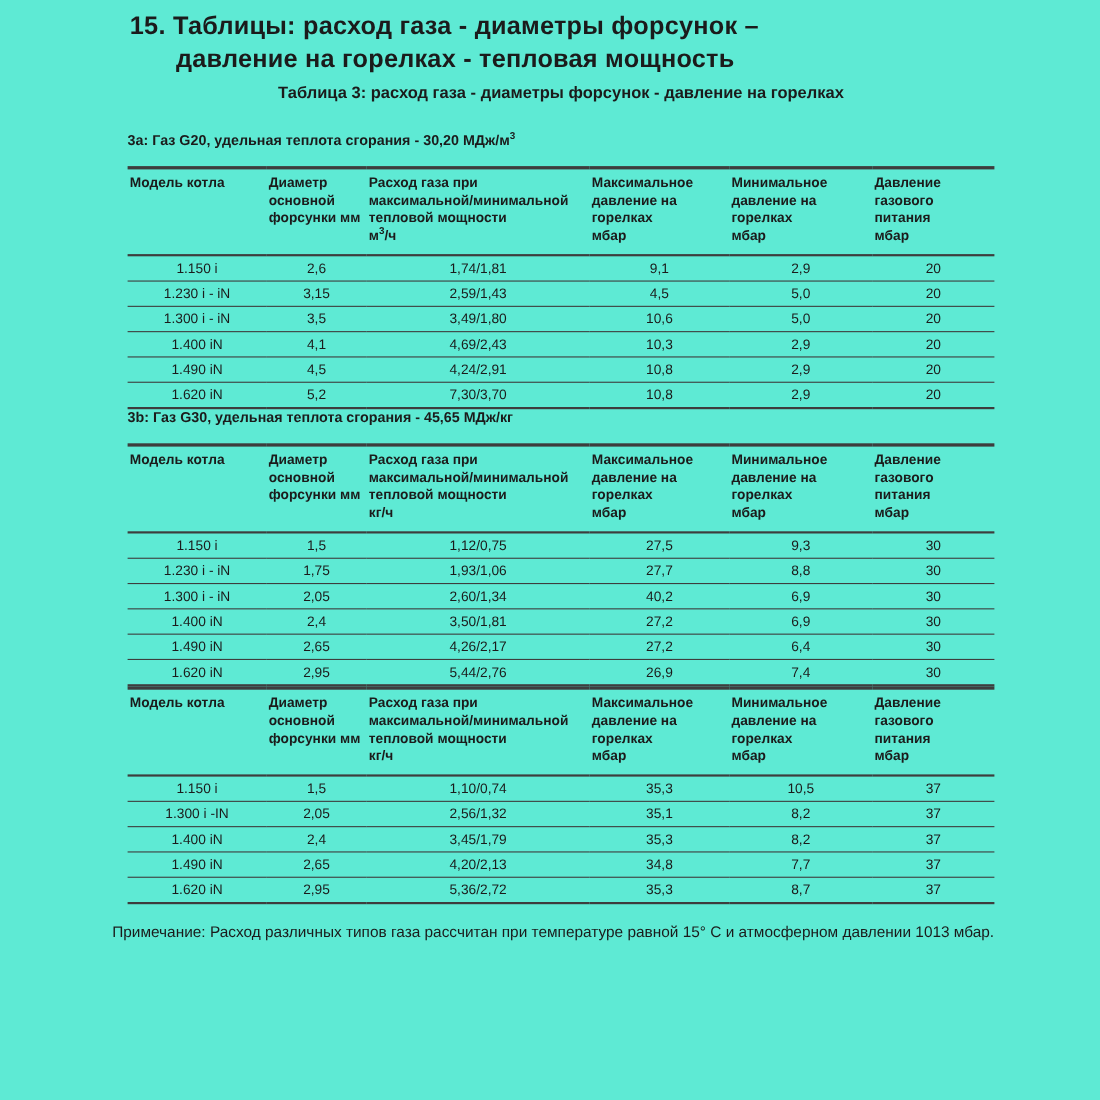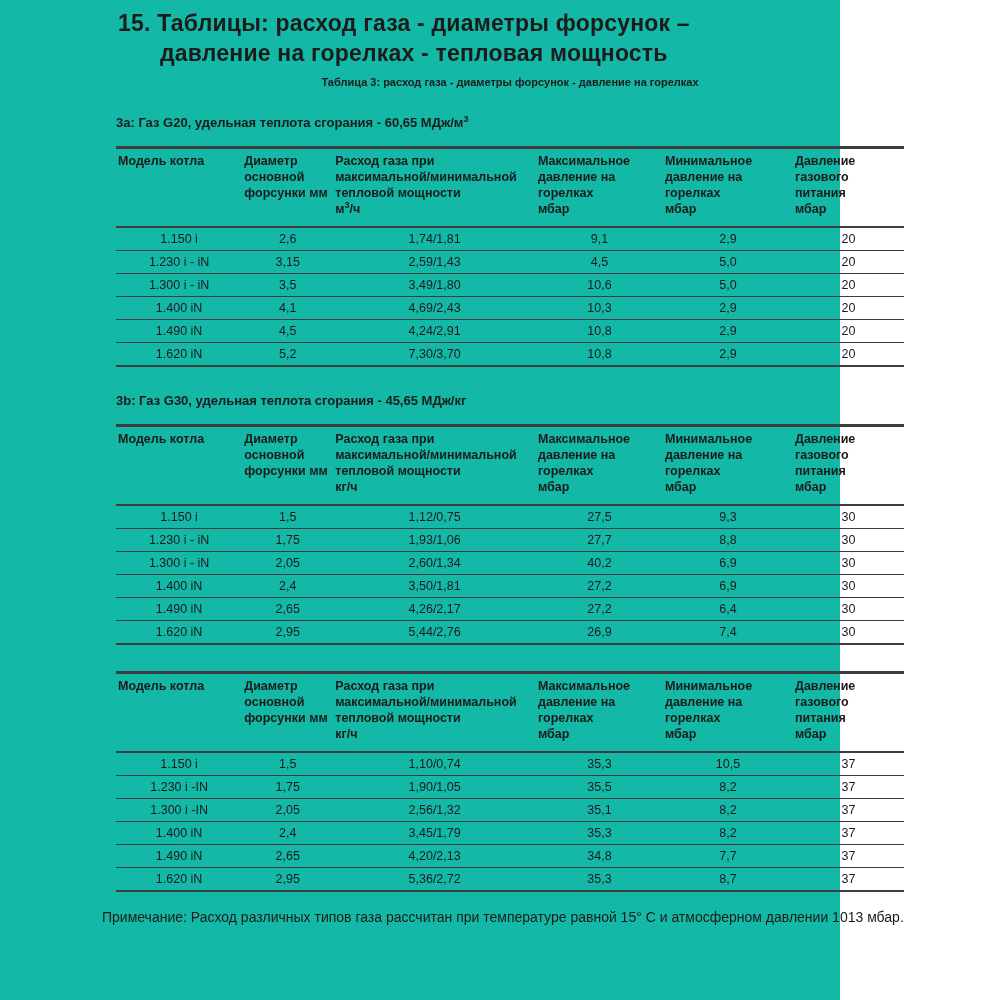--- a/index.html
+++ b/index.html
@@ -9,48 +9,47 @@
   }
   body {
     width: 1000px;
     height: 1000px;
     font-family: "Liberation Sans", sans-serif;
     color: #1b1b1b;
     overflow: hidden;
   }
   .page {
     position: relative;
-    width: 840px;
+    width: 1000px;
     height: 1000px;
-    background: #14b8a6;
+    background: #5eead4;
   }
   .content {
     position: absolute;
     left: 116px;
     top: 0;
     width: 788px;
   }
   .doc-title {
     margin: 8px 0 0 2px;
     font-size: 23px;
     font-weight: bold;
     line-height: 1.32;
     letter-spacing: 0.2px;
   }
   .doc-title .line2 {
     padding-left: 42px;
   }
   .doc-subtitle {
     margin-top: 7px;
-    font-size: 11px;
+    font-size: 15px;
     font-weight: bold;
     text-align: center;
   }
   .table-section {
-    margin-top: 26px;
   }
   .table-section.first {
     margin-top: 27px;
   }
   .table-caption {
     margin: 0 0 16px 0;
     font-size: 13px;
     font-weight: bold;
   }
   sup {
@@ -101,21 +100,21 @@
   <div class="content">
 
     <h1 class="doc-title">
       <div class="line1">15. Таблицы: расход газа - диаметры форсунок –</div>
       <div class="line2">давление на горелках - тепловая мощность</div>
     </h1>
 
     <div class="doc-subtitle">Таблица 3: расход газа - диаметры форсунок - давление на горелках</div>
 
     <section class="table-section first">
-      <p class="table-caption"><span>3а: Газ G20, удельная теплота сгорания - 60,65 МДж/м</span><sup>3</sup></p>
+      <p class="table-caption"><span>3а: Газ G20, удельная теплота сгорания - 30,20 МДж/м</span><sup>3</sup></p>
       <table class="gas-table">
           <thead>
             <tr>
               <th>Модель котла</th>
               <th>Диаметр<br>основной<br>форсунки мм</th>
               <th>Расход газа при<br>максимальной/минимальной<br>тепловой мощности<br>м<sup>3</sup>/ч</th>
               <th>Максимальное<br>давление на<br>горелках<br>мбар</th>
               <th>Минимальное<br>давление на<br>горелках<br>мбар</th>
               <th>Давление<br>газового<br>питания<br>мбар</th>
             </tr>
@@ -254,28 +253,20 @@
           <tbody>
             <tr>
               <td>1.150 i</td>
               <td>1,5</td>
               <td>1,10/0,74</td>
               <td>35,3</td>
               <td>10,5</td>
               <td>37</td>
             </tr>
             <tr>
-              <td>1.230 i -IN</td>
-              <td>1,75</td>
-              <td>1,90/1,05</td>
-              <td>35,5</td>
-              <td>8,2</td>
-              <td>37</td>
-            </tr>
-            <tr>
               <td>1.300 i -IN</td>
               <td>2,05</td>
               <td>2,56/1,32</td>
               <td>35,1</td>
               <td>8,2</td>
               <td>37</td>
             </tr>
             <tr>
               <td>1.400 iN</td>
               <td>2,4</td>

